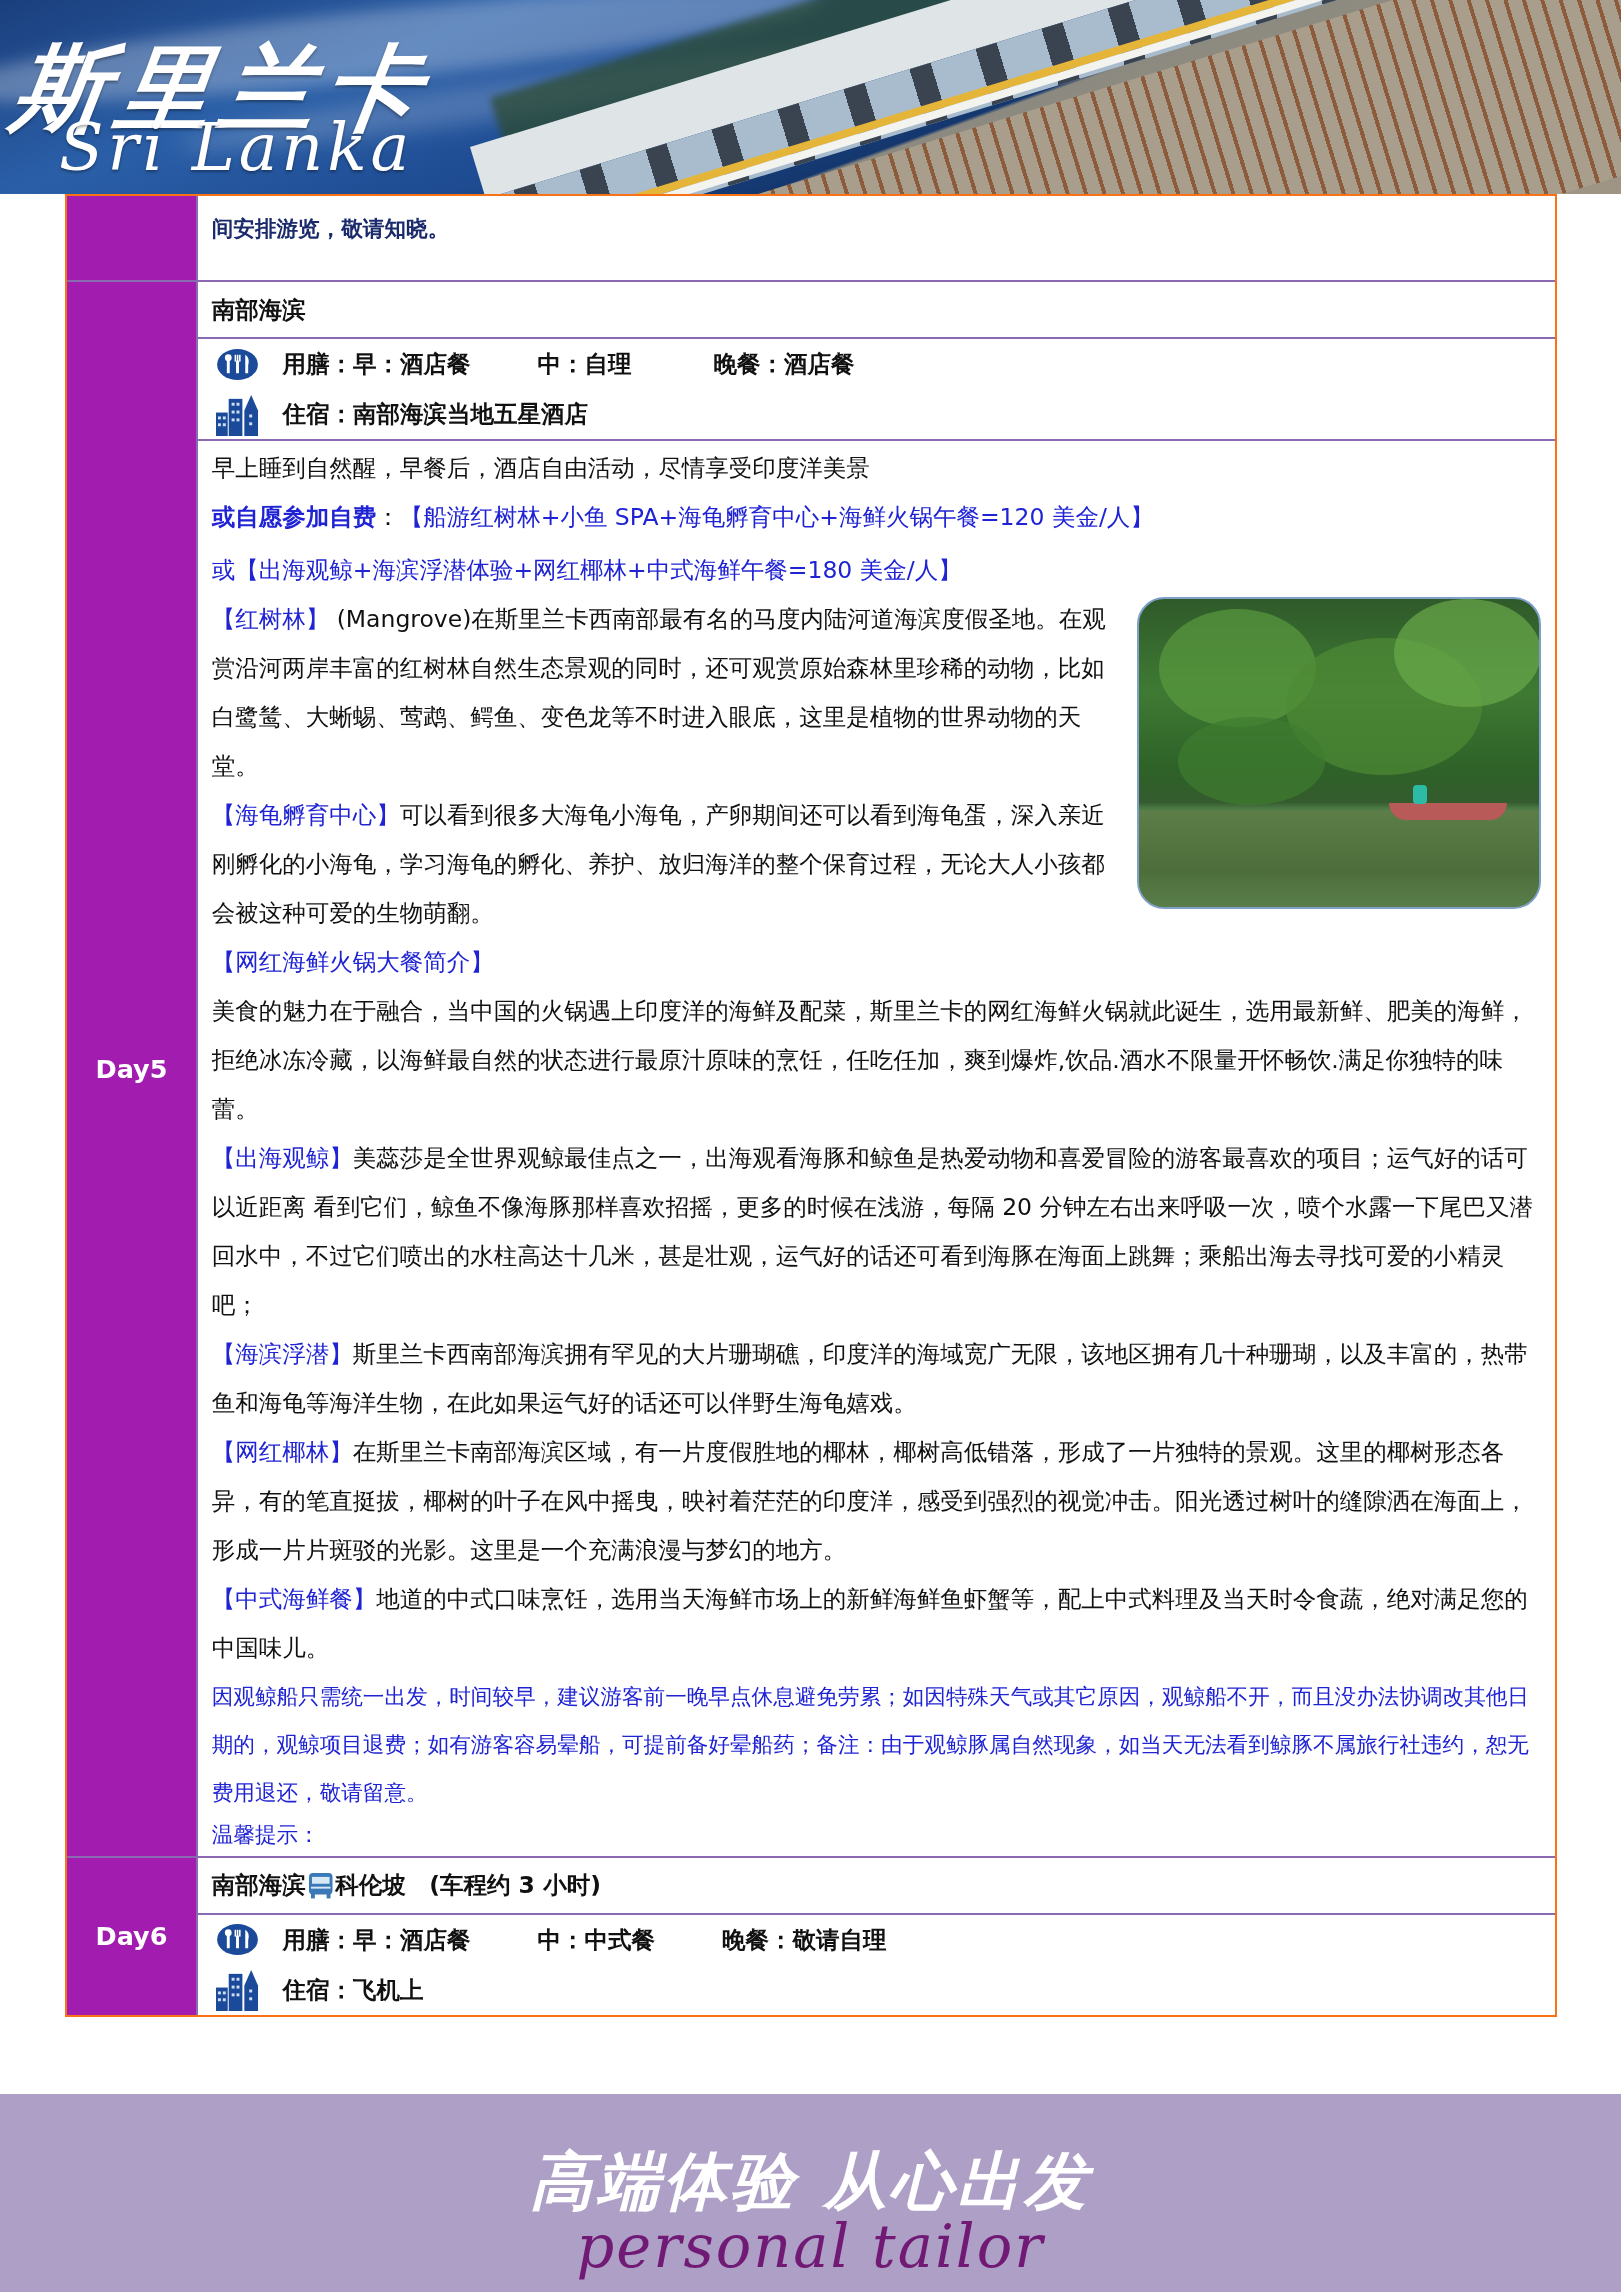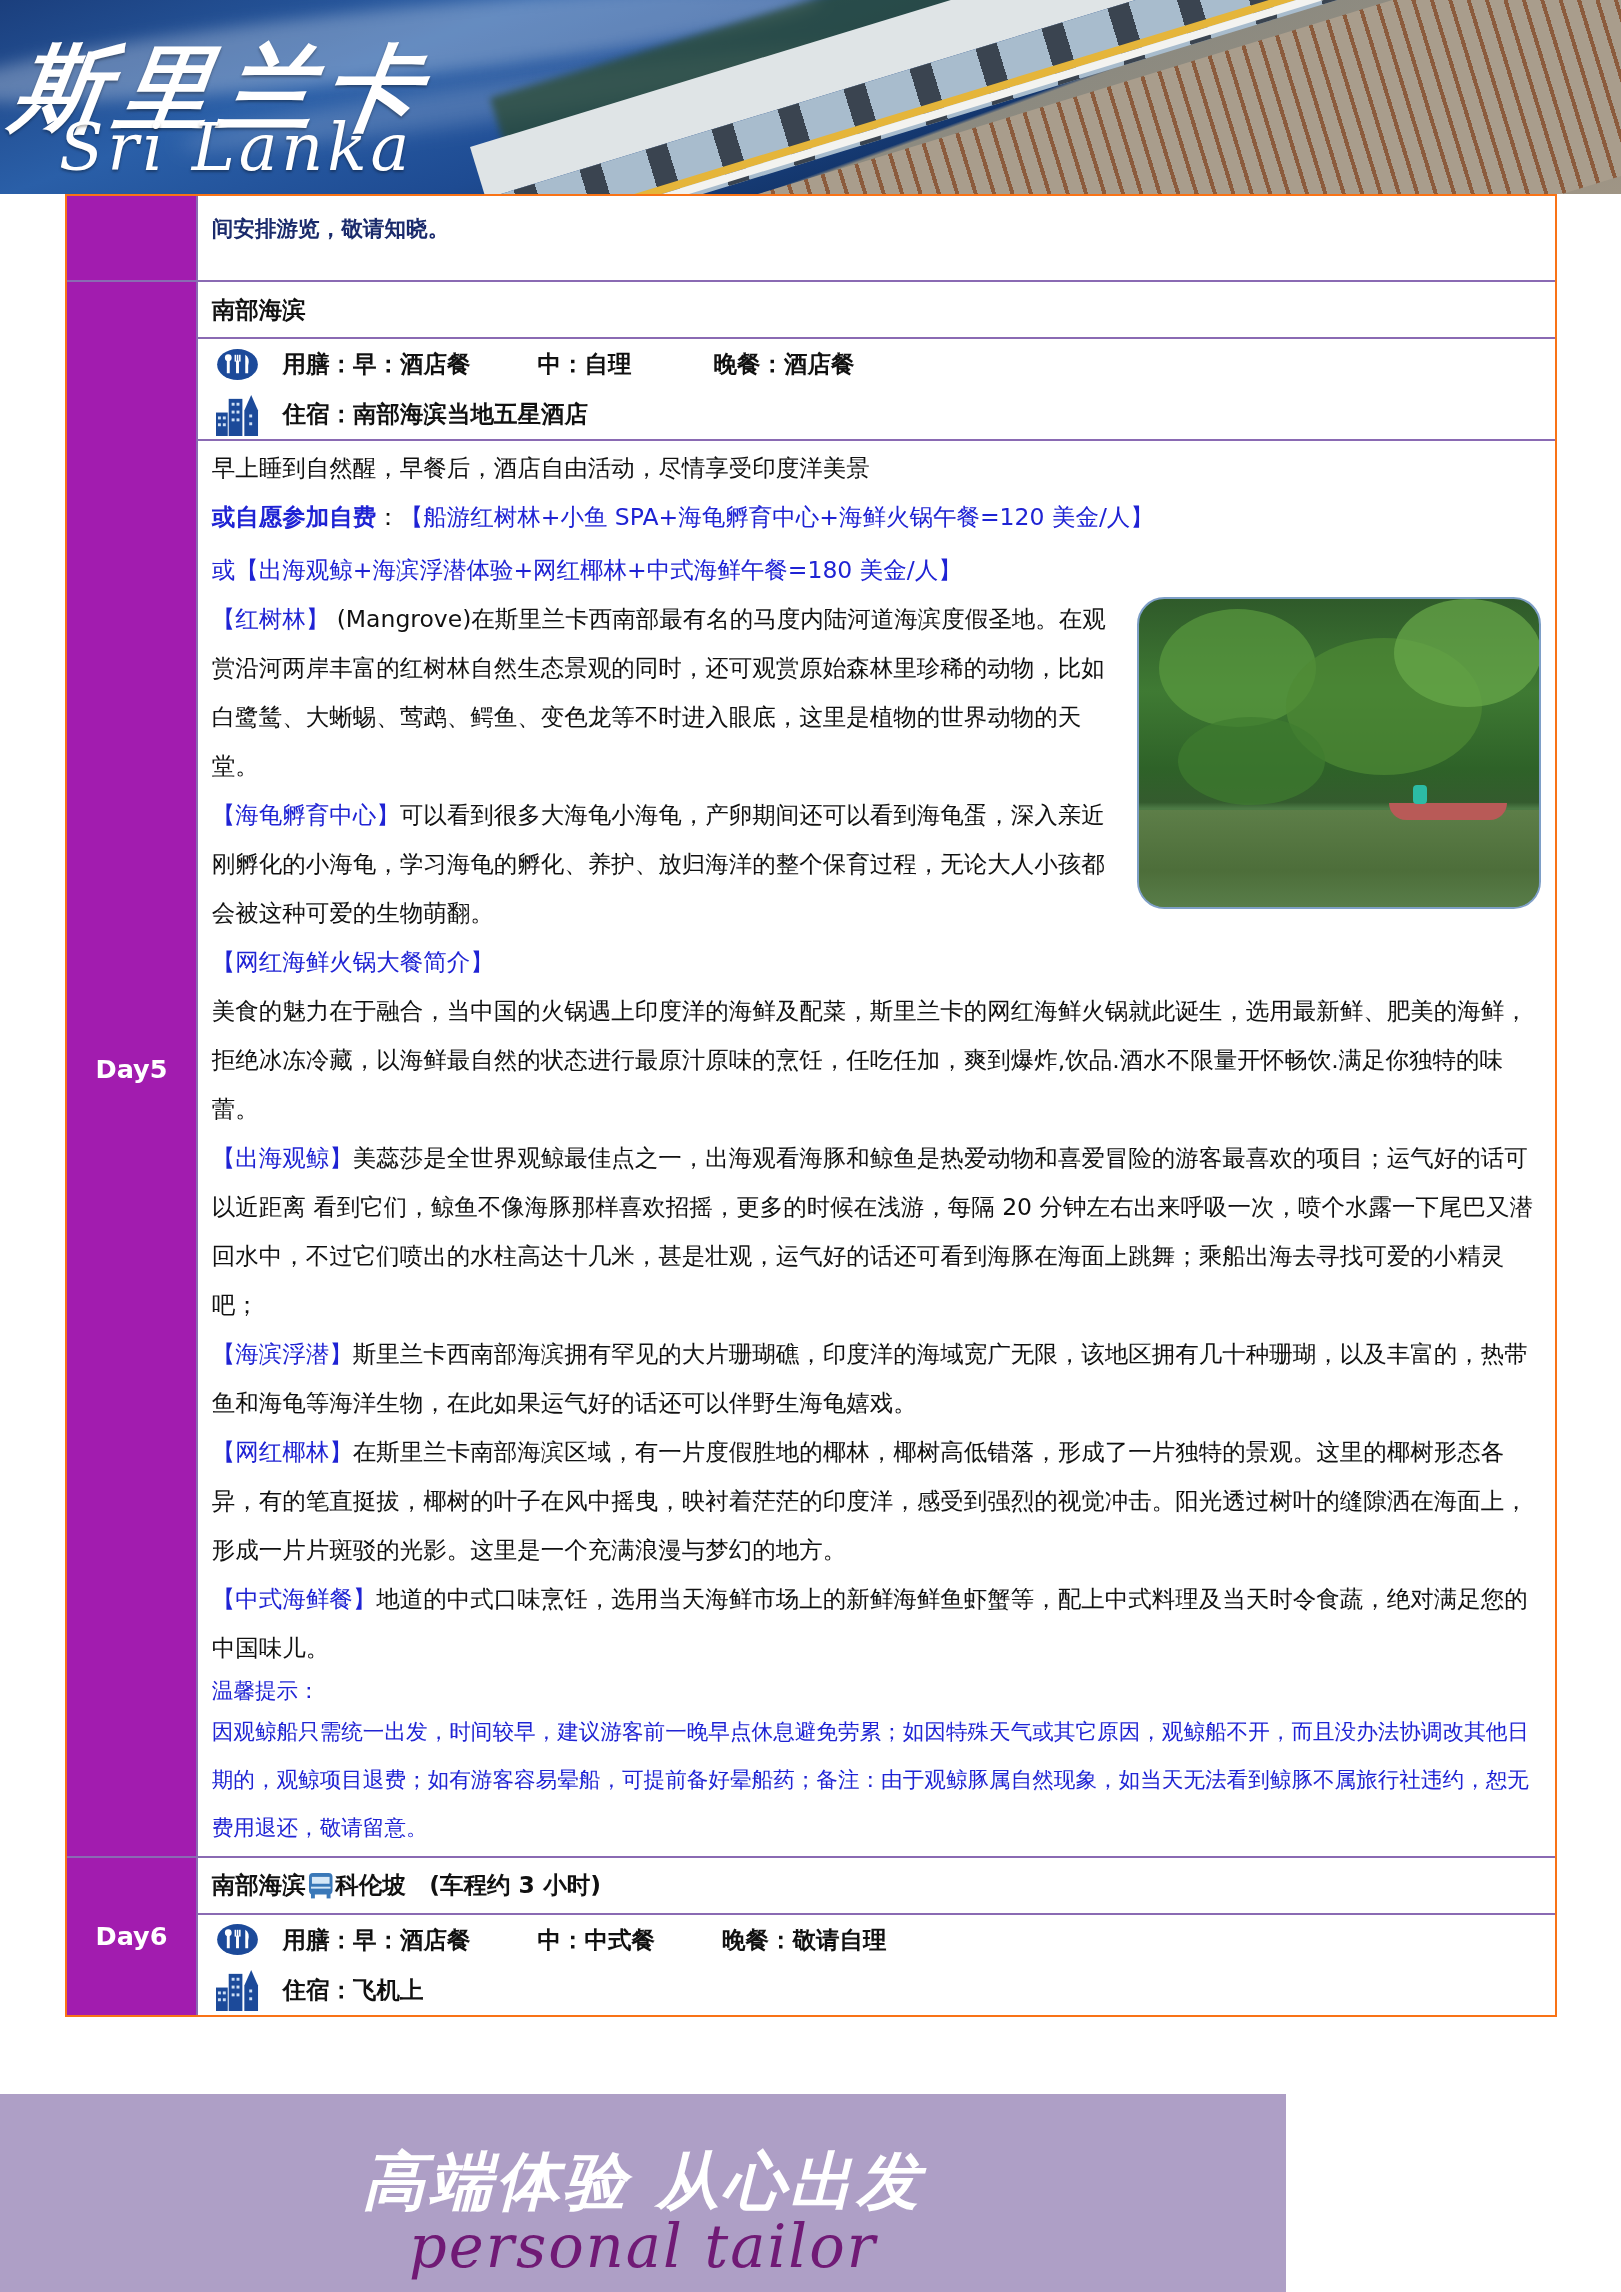--- a/index.html
+++ b/index.html
@@ -61,21 +61,21 @@
   .photo .leaf { position:absolute; border-radius:50%; background:#5a9a3e; opacity:.7; }
   .photo .water { position:absolute; left:0; top:211px; width:100%; height:101px;
                   background:linear-gradient(180deg,#5d7e48,#4d6e3a 60%,#5a7f4b); }
   .photo .boat { position:absolute; left:250px; top:204px; width:118px; height:17.6px; background:#b85a57;
                  border-radius:0 0 39px 39px; }
   .photo .person { position:absolute; left:274px; top:186px; width:13.7px; height:19.6px; background:#2cbba5; border-radius:3.9px; }
 
   .route .bus { display:inline-block; width:25.5px; height:27.4px; margin:0 2px; vertical-align:middle; }
 
   
-  .footer { position:absolute; left:0; top:2094px; width:1286px; height:199px; background:#ae9fc6; }
+  .footer { position:absolute; left:0; top:2094px; width:1621px; height:199px; background:#ae9fc6; }
   .footer .slogan { position:absolute; left:0; width:100%; top:45px; text-align:center; font-family:"DejaVu Serif",serif;
                     font-size:63px; font-weight:bold; font-style:italic; color:#fff; letter-spacing:3.9px; }
   .footer .slogan-en { position:absolute; left:0; width:100%; top:118px; text-align:center; font-family:"DejaVu Serif",serif;
                     font-size:59px; font-style:italic; color:#701a75; letter-spacing:2px; }
 </style>
 </head>
 <body>
 
 <div class="banner">
   <div class="wave"></div>
@@ -167,22 +167,22 @@
         </div>
 
         <p><span class="blue">【红树林】</span><span> (Mangrove)在斯里兰卡西南部最有名的马度内陆河道海滨度假圣地。在观赏沿河两岸丰富的红树林自然生态景观的同时，还可观赏原始森林里珍稀的动物，比如白鹭鸶、大蜥蜴、莺鹉、鳄鱼、变色龙等不时进入眼底，这里是植物的世界动物的天堂。</span></p>
         <p><span class="blue">【海龟孵育中心】</span><span>可以看到很多大海龟小海龟，产卵期间还可以看到海龟蛋，深入亲近刚孵化的小海龟，学习海龟的孵化、养护、放归海洋的整个保育过程，无论大人小孩都会被这种可爱的生物萌翻。</span></p>
         <p class="blue">【网红海鲜火锅大餐简介】</p>
         <p>美食的魅力在于融合，当中国的火锅遇上印度洋的海鲜及配菜，斯里兰卡的网红海鲜火锅就此诞生，选用最新鲜、肥美的海鲜，拒绝冰冻冷藏，以海鲜最自然的状态进行最原汁原味的烹饪，任吃任加，爽到爆炸,饮品.酒水不限量开怀畅饮.满足你独特的味蕾。</p>
         <p><span class="blue">【出海观鲸】</span><span>美蕊莎是全世界观鲸最佳点之一，出海观看海豚和鲸鱼是热爱动物和喜爱冒险的游客最喜欢的项目；运气好的话可以近距离 看到它们，鲸鱼不像海豚那样喜欢招摇，更多的时候在浅游，每隔 20 分钟左右出来呼吸一次，喷个水露一下尾巴又潜回水中，不过它们喷出的水柱高达十几米，甚是壮观，运气好的话还可看到海豚在海面上跳舞；乘船出海去寻找可爱的小精灵吧；</span></p>
         <p><span class="blue">【海滨浮潜】</span><span>斯里兰卡西南部海滨拥有罕见的大片珊瑚礁，印度洋的海域宽广无限，该地区拥有几十种珊瑚，以及丰富的，热带鱼和海龟等海洋生物，在此如果运气好的话还可以伴野生海龟嬉戏。</span></p>
         <p><span class="blue">【网红椰林】</span><span>在斯里兰卡南部海滨区域，有一片度假胜地的椰林，椰树高低错落，形成了一片独特的景观。这里的椰树形态各异，有的笔直挺拔，椰树的叶子在风中摇曳，映衬着茫茫的印度洋，感受到强烈的视觉冲击。阳光透过树叶的缝隙洒在海面上，形成一片片斑驳的光影。这里是一个充满浪漫与梦幻的地方。</span></p>
         <p><span class="blue">【中式海鲜餐】</span><span>地道的中式口味烹饪，选用当天海鲜市场上的新鲜海鲜鱼虾蟹等，配上中式料理及当天时令食蔬，绝对满足您的中国味儿。</span></p>
+        <p class="tip">因观鲸船只需统一出发，时间较早，建议游客前一晚早点休息避免劳累；如因特殊天气或其它原因，观鲸船不开，而且没办法协调改其他日期的，观鲸项目退费；如有游客容易晕船，可提前备好晕船药；备注：由于观鲸豚属自然现象，如当天无法看到鲸豚不属旅行社违约，恕无费用退还，敬请留意。</p>
         <p class="tip" style="line-height:35px">温馨提示：</p>
-        <p class="tip">因观鲸船只需统一出发，时间较早，建议游客前一晚早点休息避免劳累；如因特殊天气或其它原因，观鲸船不开，而且没办法协调改其他日期的，观鲸项目退费；如有游客容易晕船，可提前备好晕船药；备注：由于观鲸豚属自然现象，如当天无法看到鲸豚不属旅行社违约，恕无费用退还，敬请留意。</p>
       </div>
     </div>
   </div>
 
   <div class="row">
     <div class="daycell">Day6</div>
     <div class="content">
       <div class="sub route">
         <span>南部海滨</span>
         <span class="bus">

